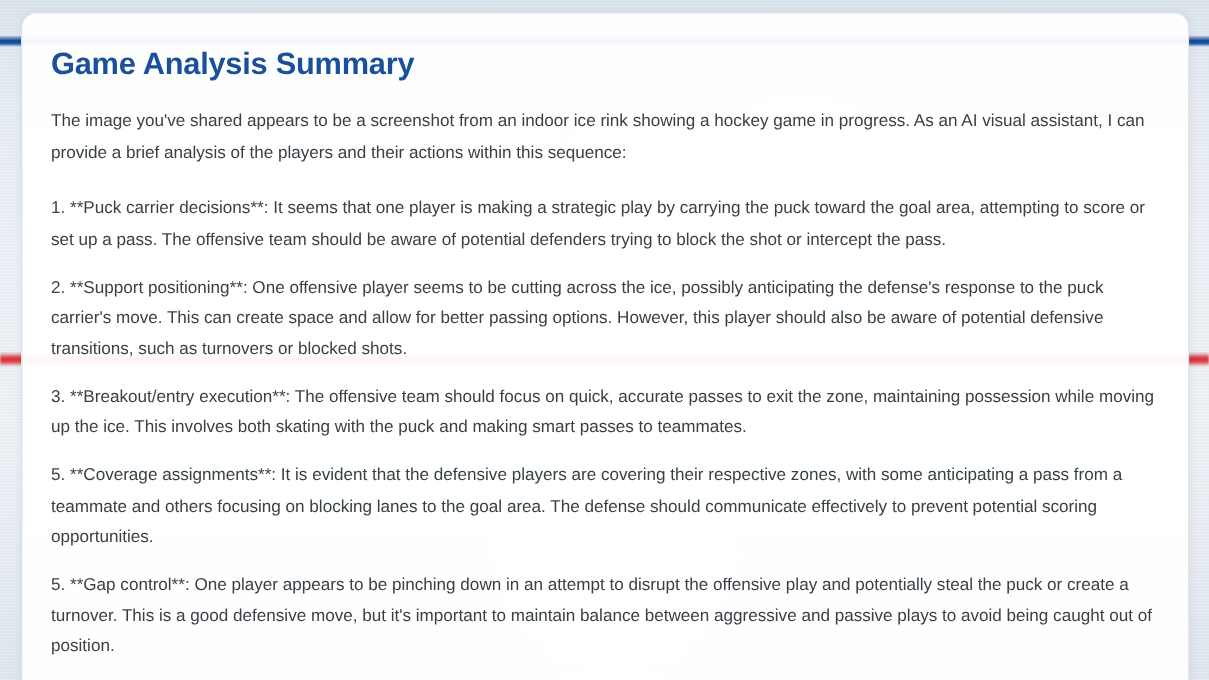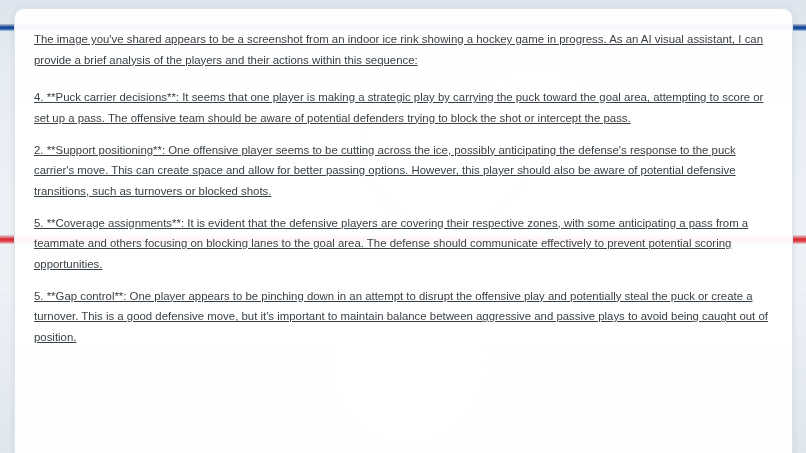--- a/index.html
+++ b/index.html
@@ -98,41 +98,42 @@
     font-family: "Liberation Sans", sans-serif;
   }
 
   .analysis-block {
     margin: 0 0 11.5px 0;
     font-size: 11.4px;
     line-height: 1.80;
     color: #3a3f45;
     font-family: "Liberation Sans", sans-serif;
     max-width: 745px;
-    text-decoration: underline;
   }
   .analysis-block.intro { margin-bottom: 17px; }
 </style>
 </head>
 <body>
 
 <div id="rink-backdrop"></div>
 <div class="rink-circle" id="circle-a"></div>
 <div class="rink-line blue"></div>
 <div class="rink-line red"></div>
 <div class="rink-glow" id="glow-a"></div>
 <div class="rink-glow" id="glow-b"></div>
 
 <div id="summary-card">
 
+  <h1 id="page-title">Game Analysis Summary</h1>
 
   <p class="analysis-block intro">The image you've shared appears to be a screenshot from an indoor ice rink showing a hockey game in progress. As an AI visual assistant, I can provide a brief analysis of the players and their actions within this sequence:</p>
 
-  <p class="analysis-block">4. **Puck carrier decisions**: It seems that one player is making a strategic play by carrying the puck toward the goal area, attempting to score or set up a pass. The offensive team should be aware of potential defenders trying to block the shot or intercept the pass.</p>
+  <p class="analysis-block">1. **Puck carrier decisions**: It seems that one player is making a strategic play by carrying the puck toward the goal area, attempting to score or set up a pass. The offensive team should be aware of potential defenders trying to block the shot or intercept the pass.</p>
 
   <p class="analysis-block">2. **Support positioning**: One offensive player seems to be cutting across the ice, possibly anticipating the defense's response to the puck carrier's move. This can create space and allow for better passing options. However, this player should also be aware of potential defensive transitions, such as turnovers or blocked shots.</p>
 
+  <p class="analysis-block">3. **Breakout/entry execution**: The offensive team should focus on quick, accurate passes to exit the zone, maintaining possession while moving up the ice. This involves both skating with the puck and making smart passes to teammates.</p>
 
   <p class="analysis-block">5. **Coverage assignments**: It is evident that the defensive players are covering their respective zones, with some anticipating a pass from a teammate and others focusing on blocking lanes to the goal area. The defense should communicate effectively to prevent potential scoring opportunities.</p>
 
   <p class="analysis-block">5. **Gap control**: One player appears to be pinching down in an attempt to disrupt the offensive play and potentially steal the puck or create a turnover. This is a good defensive move, but it's important to maintain balance between aggressive and passive plays to avoid being caught out of position.</p>
 
 </div>
 
 </body></html>

